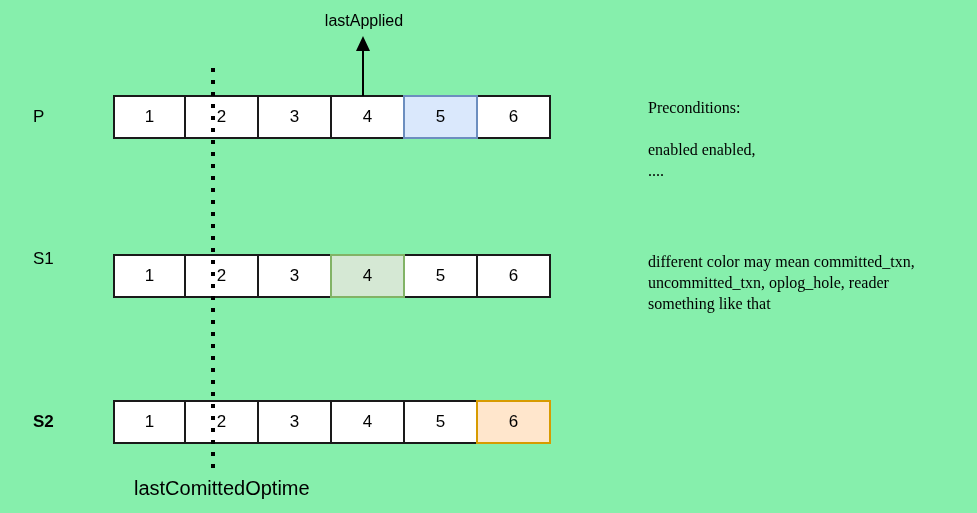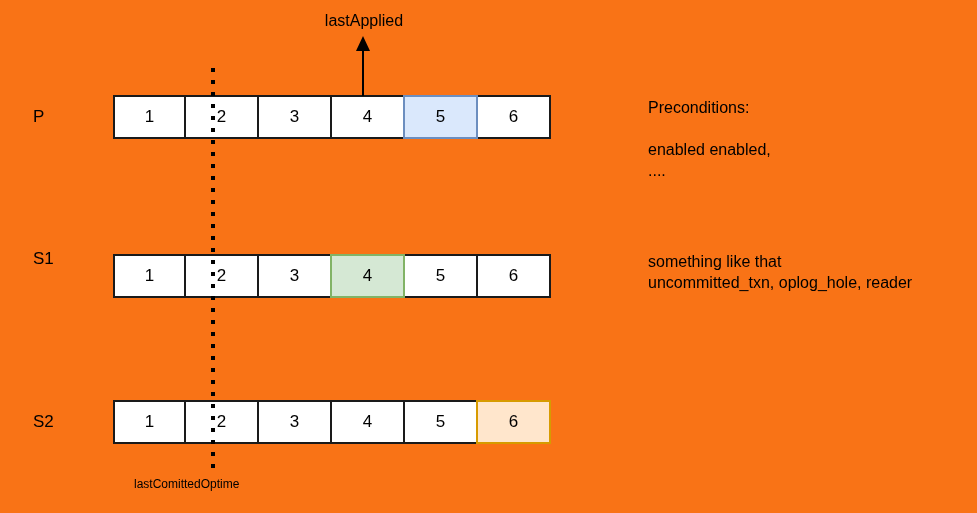--- a/index.html
+++ b/index.html
@@ -1,17 +1,17 @@
 <!DOCTYPE html>
 <html style="--blue-fill: #dae8fc; --blue-border: #6c8ebf; --green-fill: #d5e8d4; --green-border: #82b366; --orange-fill: #ffe6cc; --orange-border: #d79b00; --cell-border: #1a1a1a; --line: #000000;"><head>
 <meta charset="utf-8">
 <style>
   html, body { margin:0; padding:0; background:#ffffff; }
   body { font-family:"Liberation Sans", sans-serif; color:#000; }
-  .canvas { position:relative; width:977px; height:513px; background:#f97316; overflow:hidden; }
+  .canvas { position:relative; width:977px; height:513px; background:#86efac; overflow:hidden; }
 
   
   .row { position:absolute; left:113px; display:flex; }
   .row-p  { top:95px; }
   .row-s1 { top:254px; }
   .row-s2 { top:400px; }
   .cell {
     box-sizing:border-box; width:75px; height:44px; margin-left:-2px;
     border:2px solid var(--cell-border, #1a1a1a); background:#fff;
     display:flex; align-items:center; justify-content:center;
@@ -19,43 +19,43 @@
   }
   .cell:first-child { margin-left:0; width:73px; }
   .cell.hl-blue   { background:var(--blue-fill,#dae8fc);  border-color:var(--blue-border,#6c8ebf);  position:relative; z-index:1; }
   .cell.hl-green  { background:var(--green-fill,#d5e8d4); border-color:var(--green-border,#82b366); position:relative; z-index:1; }
   .cell.hl-orange { background:var(--orange-fill,#ffe6cc);border-color:var(--orange-border,#d79b00);position:relative; z-index:1; }
 
   
   .row-label { position:absolute; left:33px; font-size:17px; line-height:20px; }
   .row-label-p  { top:107px; }
   .row-label-s1 { top:249px; }
-  .row-label-s2 { top:412px; }
+  .row-label-s2 { top:412px;font-weight:bold; }
 
   
   .dotted-line {
     position:absolute; left:211px; top:68px; width:4px; height:400px; z-index:3;
     background:repeating-linear-gradient(to bottom, var(--line,#000) 0 4px, transparent 4px 12px);
   }
 
   
   .arrow-shaft { position:absolute; left:362px; top:49px; width:2px; height:47px; background:var(--line,#000); z-index:2; }
   .arrow-head  { position:absolute; left:356px; top:36px; width:0; height:0; z-index:2;
                  border-left:7px solid transparent; border-right:7px solid transparent;
                  border-bottom:15px solid var(--line,#000); }
   .arrow-label { position:absolute; left:316px; top:12px; width:96px; text-align:center; font-size:16px; }
 
   
-  .bottom-label { position:absolute; left:134px; top:477px; font-size:12px; }
+  .bottom-label { position:absolute; left:134px; top:477px; font-size:20px; }
 
   
   .note { position:absolute; left:648px; width:330px; font-size:16px; line-height:21px; }
   .note-preconditions { top:97px; }
   .note-legend { top:251px; }
-  .note-line { min-height:21px; white-space:nowrap; }
+  .note-line { min-height:21px; white-space:nowrap;font-family:Liberation Serif, serif; }
 </style>
 </head>
 <body>
 
 <div class="canvas">
 
   <div class="dotted-line"></div>
 
   <div class="arrow-label">lastApplied</div>
   <div class="arrow-head"></div>
@@ -94,17 +94,18 @@
   <div class="bottom-label">lastComittedOptime</div>
 
   <div class="note note-preconditions">
     <div class="note-line">Preconditions:</div>
     <div class="note-line"></div>
     <div class="note-line">enabled enabled,</div>
     <div class="note-line">....</div>
   </div>
 
   <div class="note note-legend">
+    <div class="note-line">different color may mean committed_txn,</div>
+    <div class="note-line">uncommitted_txn, oplog_hole, reader</div>
     <div class="note-line">something like that</div>
-    <div class="note-line">uncommitted_txn, oplog_hole, reader</div>
   </div>
 
 </div>
 
 </body></html>

